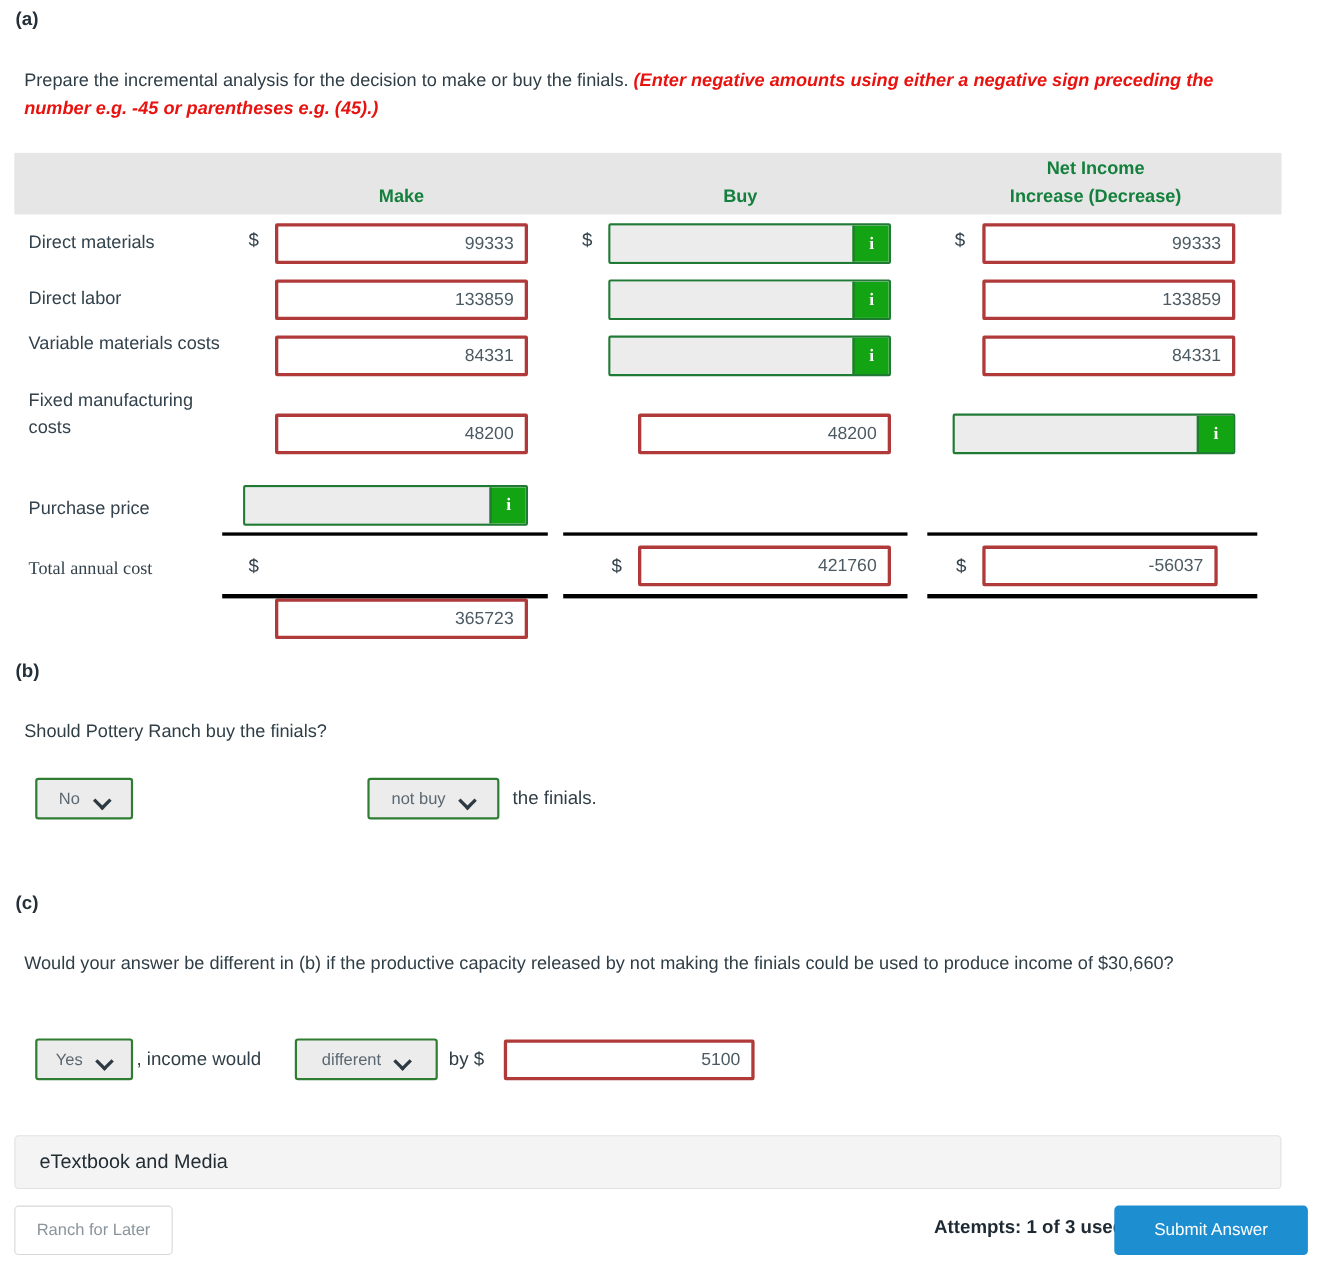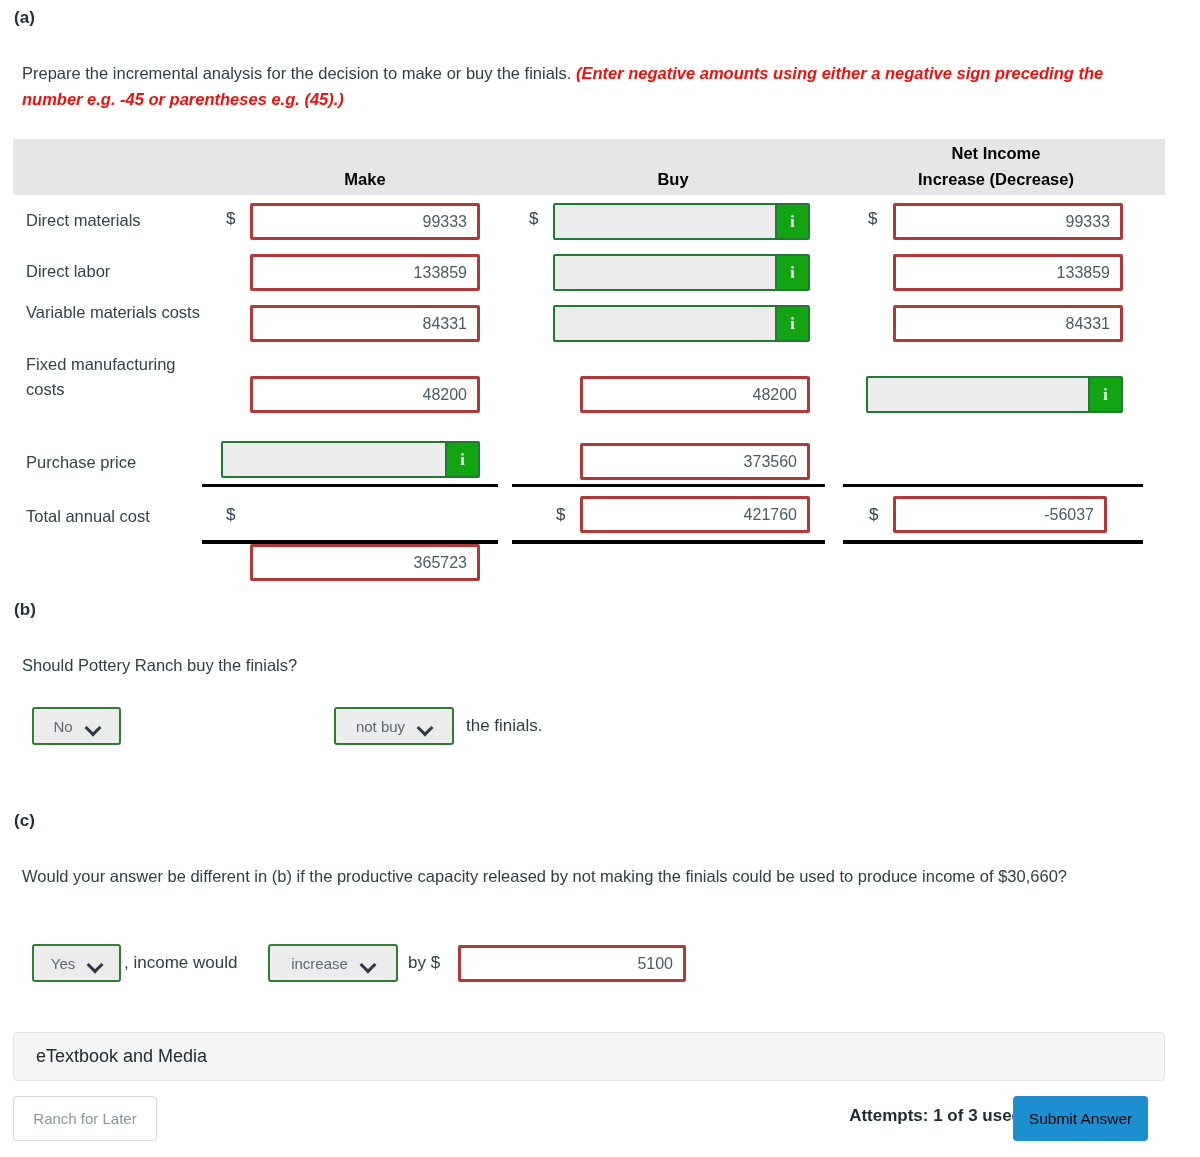--- a/index.html
+++ b/index.html
@@ -39,21 +39,21 @@
     position: absolute;
     left: 13px; top: 139px;
     width: 1152px; height: 56px;
     background: #e6e6e6;
   }
   .th {
     position: absolute;
     text-align: center;
     font-size: 16.5px;
     font-weight: 700;
-    color: #000000;
+    color: #15803d;
     line-height: 22px;
   }
 
   .rowlabel {
     position: absolute;
     font-size: 16.5px;
     line-height: 25px;
     color: #33424c;
   }
 
@@ -183,24 +183,24 @@
   .attempts {
     position: absolute;
     right: 178px; top: 1106px;
     font-size: 17px;
     font-weight: 700;
     color: #1e2a33;
   }
   .submit-btn {
     position: absolute;
     left: 1013px; top: 1096px;
-    width: 135px; height: 45px;
+    width: 176px; height: 45px;
     background: #1d8fd1;
     border-radius: 4px;
-    color: #000000;
+    color: #ffffff;
     font-size: 15.5px;
     display: flex; align-items: center; justify-content: center;
   }
 </style>
 </head>
 <body>
 
 <div class="page">
 
   <div class="sec-label" style="left:14px; top:8px;">(a)</div>
@@ -246,27 +246,26 @@
   <div class="inp-green" style="left:866px; top:376px; width:257px;">
     <div class="field"></div>
     <div class="info-btn">i</div>
   </div>
 
   <div class="rowlabel" style="left:26px; top:450px;">Purchase price</div>
   <div class="inp-green" style="left:221px; top:441px; width:259px;">
     <div class="field"></div>
     <div class="info-btn">i</div>
   </div>
-  <div class="inp" style="left:580px; top:443px; width:230px;">373560</div>
 
   <div class="rule" style="left:202px; top:484px; width:296px;"></div>
   <div class="rule" style="left:512px; top:484px; width:313px;"></div>
   <div class="rule" style="left:843px; top:484px; width:300px;"></div>
 
-  <div class="rowlabel" style="left:26px; top:504px;">Total annual cost</div>
+  <div class="rowlabel" style="left:26px; top:504px;font-family:Liberation Serif, serif;">Total annual cost</div>
   <div class="dollar" style="left:226px; top:505px;">$</div>
   <div class="inp" style="left:250px; top:496px; width:230px;margin-top:48px;">365723</div>
   <div class="dollar" style="left:556px; top:505px;">$</div>
   <div class="inp" style="left:580px; top:496px; width:230px;">421760</div>
   <div class="dollar" style="left:869px; top:505px;">$</div>
   <div class="inp" style="left:893px; top:496px; width:214px;">-56037</div>
 
   <div class="rule-d" style="left:202px; top:540px; width:296px;"></div>
   <div class="rule-d" style="left:512px; top:540px; width:313px;"></div>
   <div class="rule-d" style="left:843px; top:540px; width:300px;"></div>
@@ -286,21 +285,21 @@
 
   <div class="sec-label" style="left:14px; top:811px;">(c)</div>
   <div class="prompt" style="left:22px; top:863px; width:1135px;">Would your answer be different in (b) if the productive capacity released by not making the finials could be used to produce income of $30,660?</div>
 
   <div class="dd" style="left:32px; top:944px; width:89px;">
     <span>Yes</span>
     <span class="chev"></span>
   </div>
   <div class="inline-text" style="left:124px; top:944px;">, income would</div>
   <div class="dd" style="left:268px; top:944px; width:130px;">
-    <span>increase</span>
+    <span>different</span>
     <span class="chev"></span>
   </div>
   <div class="inline-text" style="left:408px; top:944px;">by $</div>
   <div class="inp" style="left:458px; top:945px; width:228px;">5100</div>
 
   <div class="etextbook">
     <span>eTextbook and Media</span>
   </div>
   <div class="save-btn">
     <span>Ranch for Later</span>

